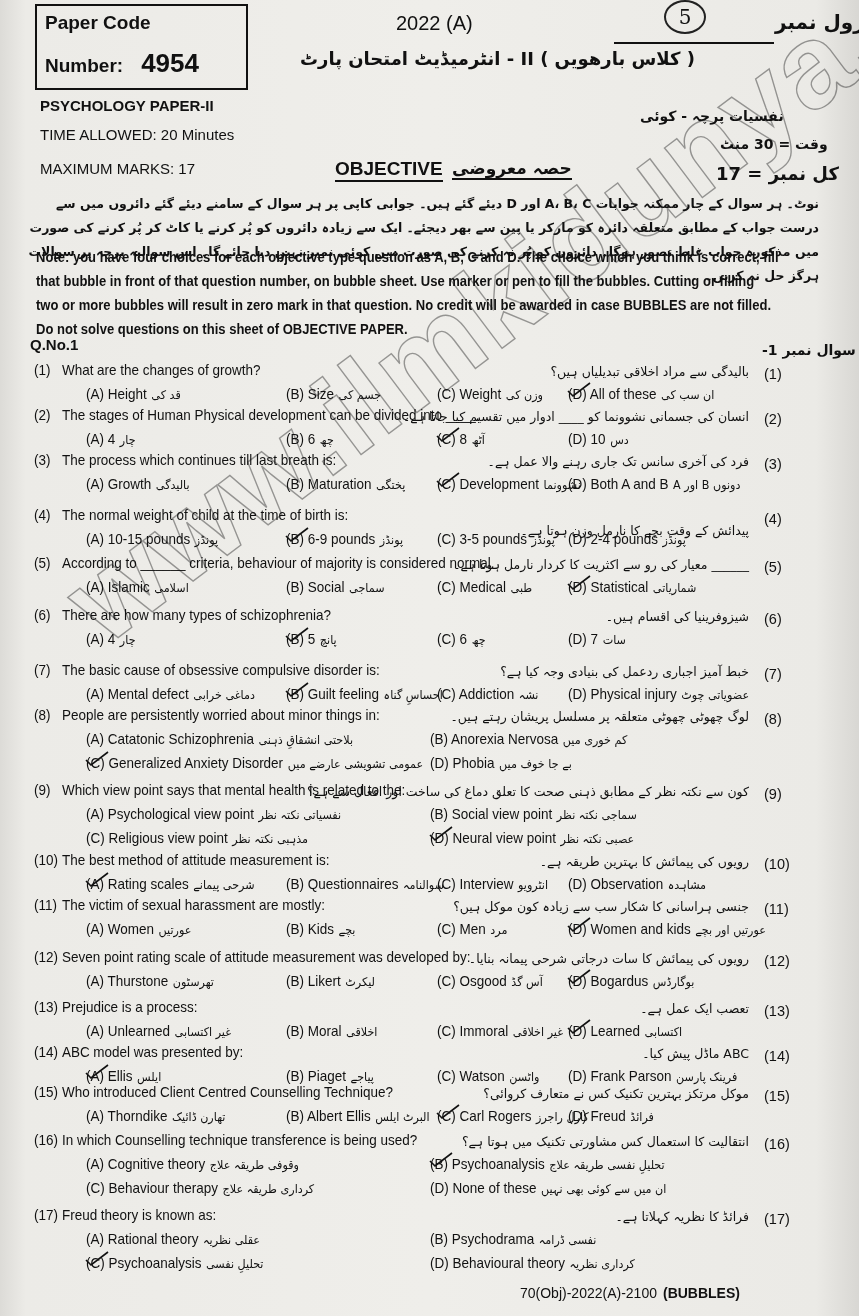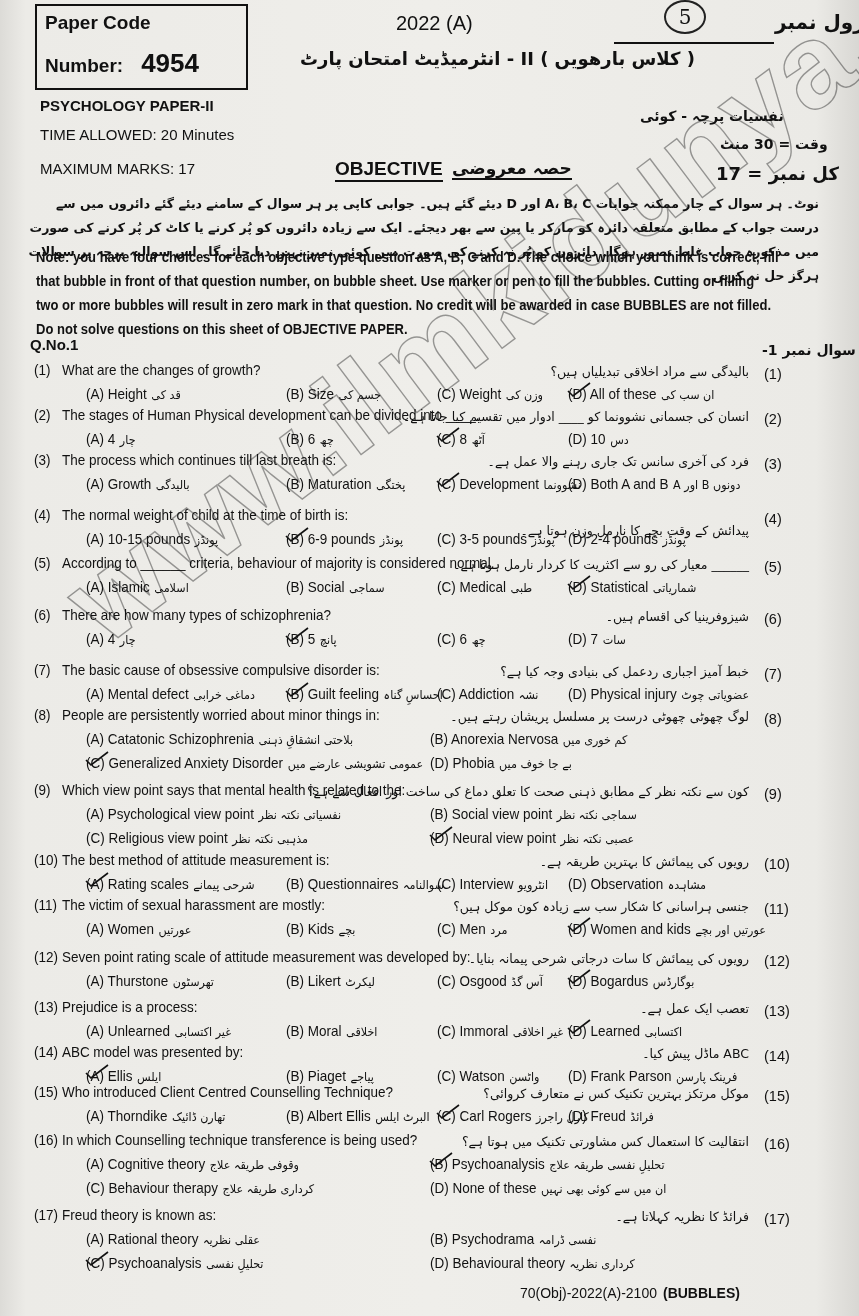--- a/index.html
+++ b/index.html
@@ -250,21 +250,21 @@
         <span>(C) Addiction</span><span class="u">نشہ</span>
       </div>
         <div class="opt" style="left:568px;top:24px">
         <span>(D) Physical injury</span><span class="u">عضویاتی چوٹ</span>
       </div>
       </div>
       <div class="q" style="position: absolute; left: 0px; top: 345px; width: 859px;">
       <div class="q-en" style="top:0">
         <span class="n">(8)</span><span>People are persistently worried about minor things in:</span>
       </div>
-      <div class="q-ur urdu" style="right:110px;top:2px">لوگ چھوٹی چھوٹی درست پر مسلسل پریشان رہتے ہیں۔</div>
+      <div class="q-ur urdu" style="right:110px;top:2px">لوگ چھوٹی چھوٹی متعلقہ پر مسلسل پریشان رہتے ہیں۔</div>
       <div class="q-num-r" style="top:4px">(8)</div>
         <div class="opt" style="left:86px;top:24px">
         <span>(A) Catatonic Schizophrenia</span><span class="u">بلاحتی انشقاقِ ذہنی</span>
       </div>
         <div class="opt" style="left:430px;top:24px">
         <span>(B) Anorexia Nervosa</span><span class="u">کم خوری میں</span>
       </div>
         <div class="opt" style="left:86px;top:48px">
         <span>(C) Generalized Anxiety Disorder</span><span class="u">عمومی تشویشی عارضے میں</span>
       </div>

